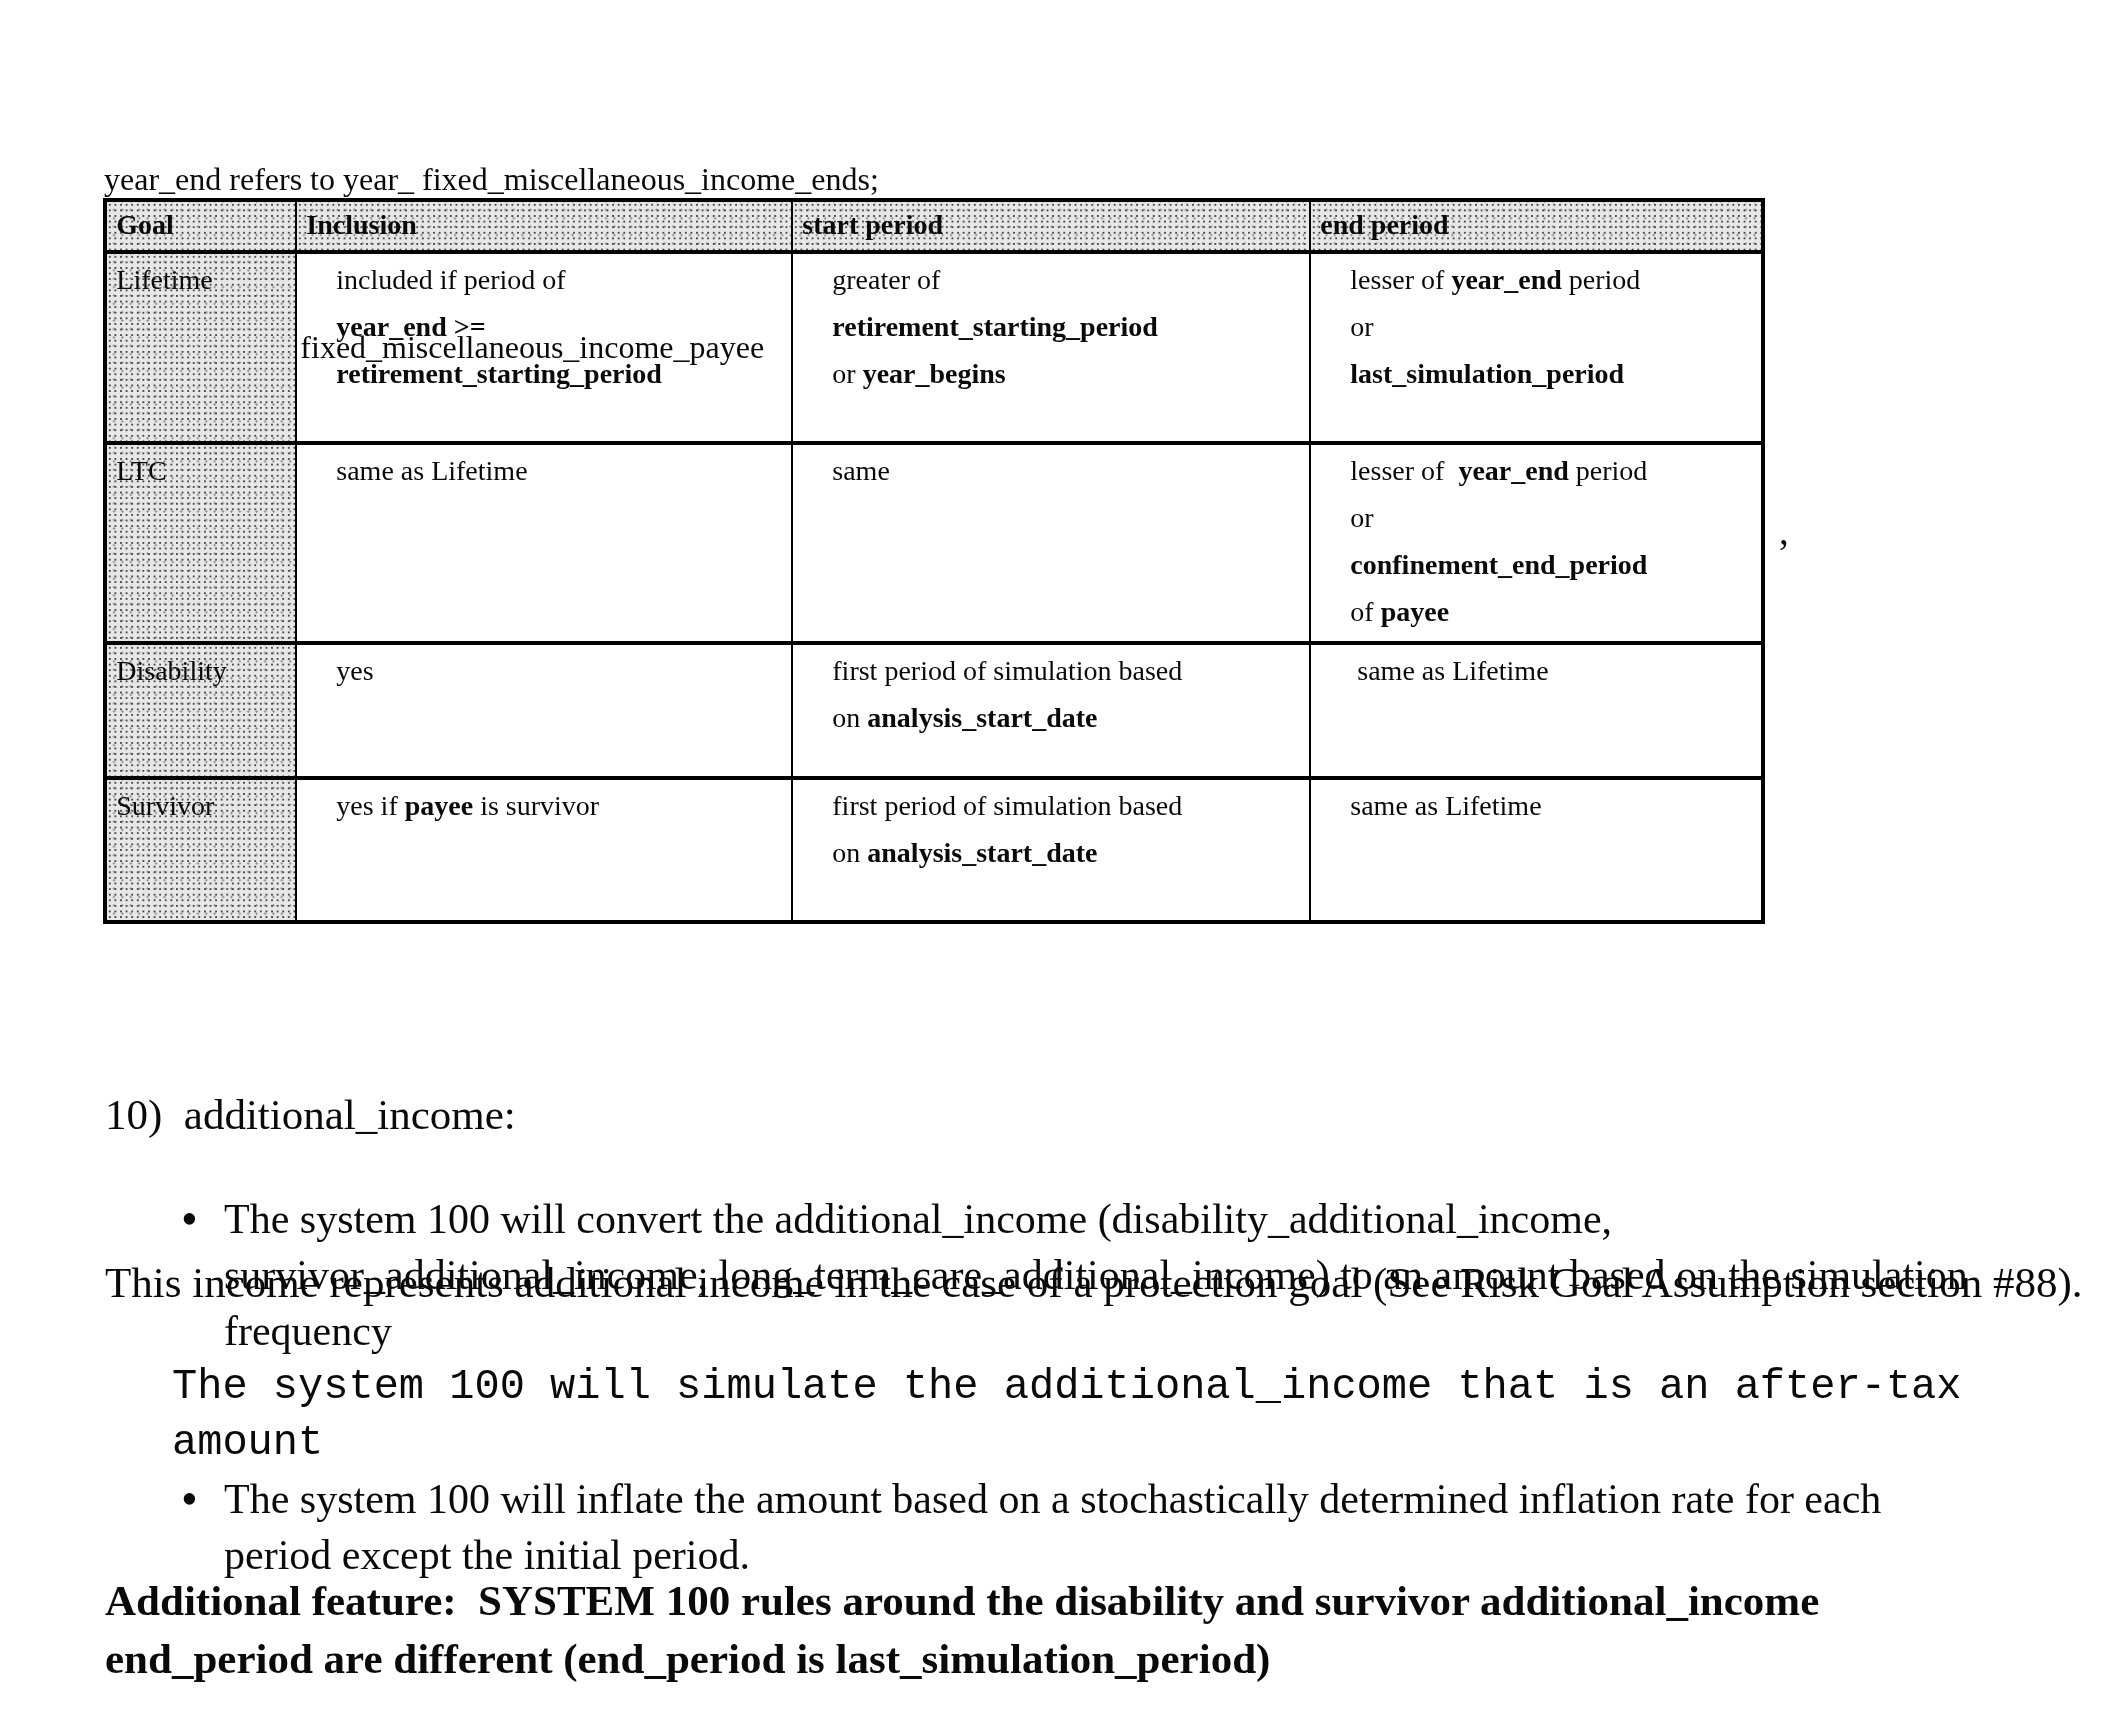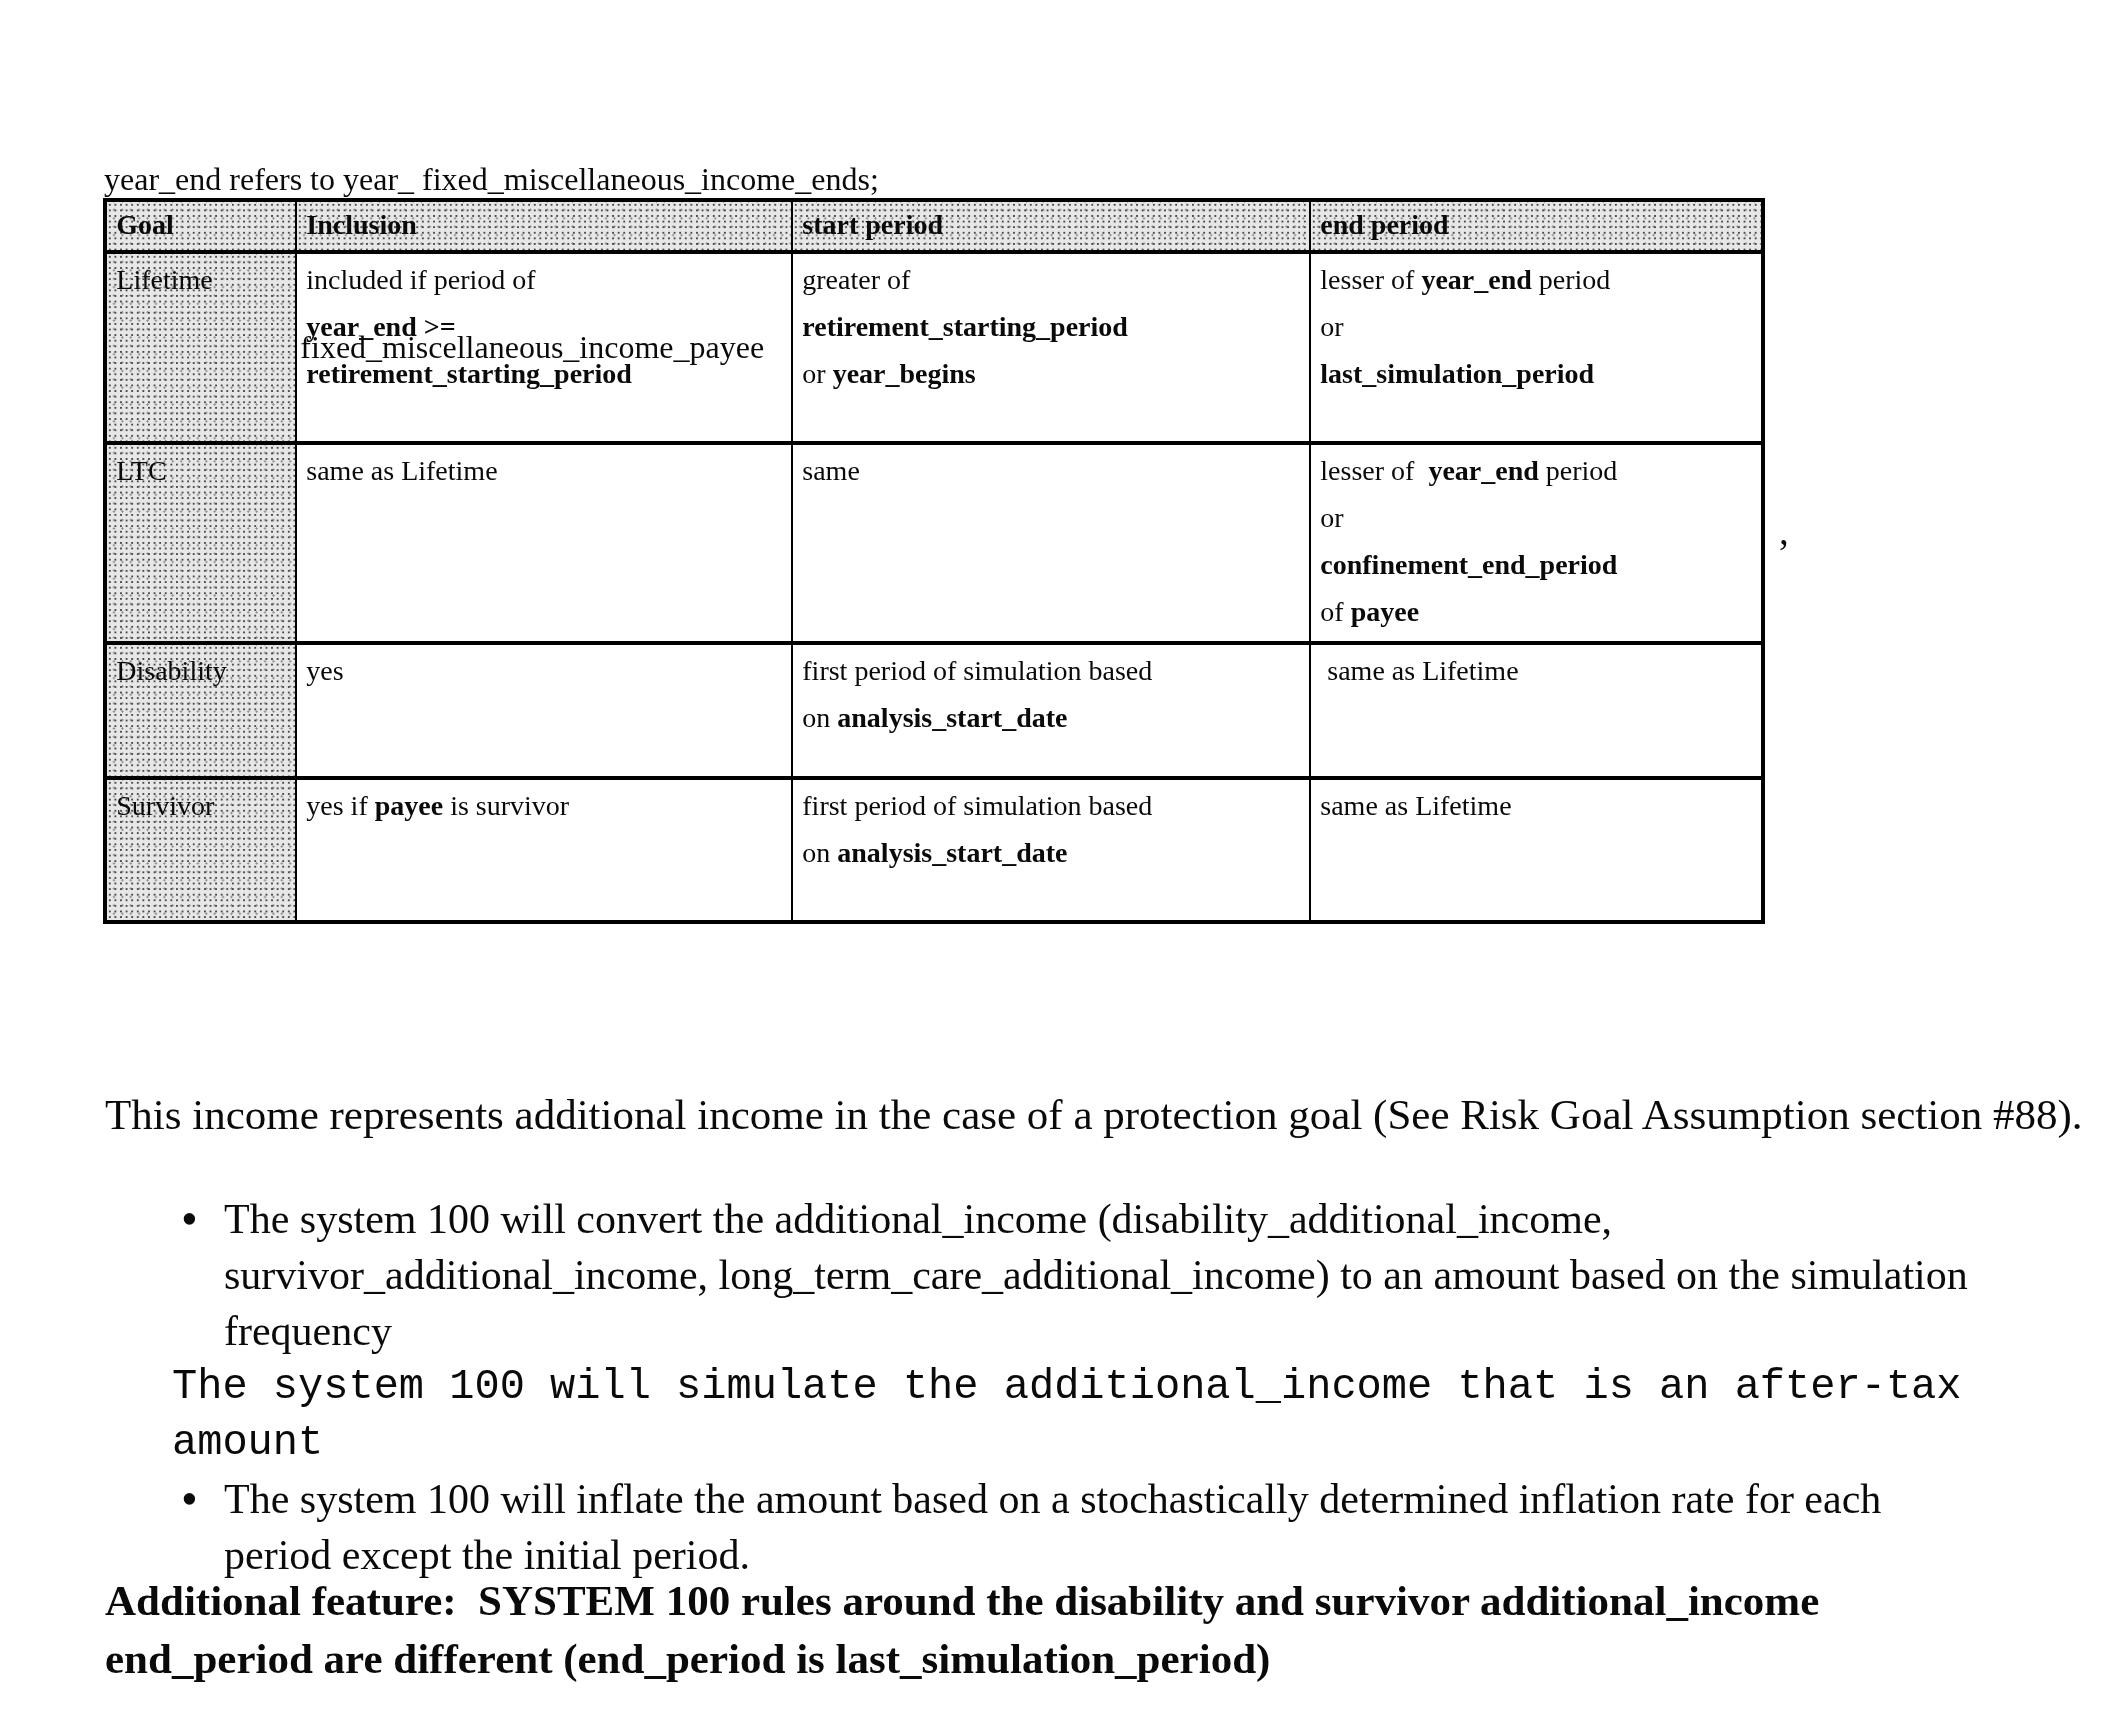--- a/index.html
+++ b/index.html
@@ -43,21 +43,21 @@
   
   .shade {
     background-color:#e7e7e7;
     background-image:
       radial-gradient(#4a4a4a 1px, transparent 1.4px),
       radial-gradient(#8d8d8d 0.9px, transparent 1.3px);
     background-size:5.6px 5.6px, 8.4px 8.4px;
     background-position:0 0, 2.8px 3.7px;
   }
 
-  .cell-line { white-space:pre; }
+  .cell-line { white-space:pre;margin-left:30px; }
   .cell-line b { font-weight:bold; }
 
   
   .margin-comma { position:absolute; left:1779px; top:508px; font-size:39px; }
 
   .section10 {
     position:absolute; left:105px; top:975px; width:1981px;
     font-size:43px; line-height:56px; white-space:pre-wrap;
   }
 
@@ -162,20 +162,21 @@
         <td>
             <div class="cell-line"><span>same as Lifetime</span></div>
           </td>
       </tr>
     </tbody>
   </table>
 
   <span class="margin-comma">,</span>
 
   <div class="section10">
+    <div>10)  additional_income:</div>
     <div>This income represents additional income in the case of a protection goal (See Risk Goal Assumption section #88).</div>
   </div>
 
   <div class="bullets">
     <div class="bullet-item">
       <span class="bullet-marker">•</span>
       <div class="bullet-text">The system 100 will convert the additional_income (disability_additional_income, survivor_additional_income, long_term_care_additional_income) to an amount based on the simulation frequency</div>
     </div>
     <div class="plain-line">The system 100 will simulate the additional_income that is an after-tax amount</div>
     <div class="bullet-item">

